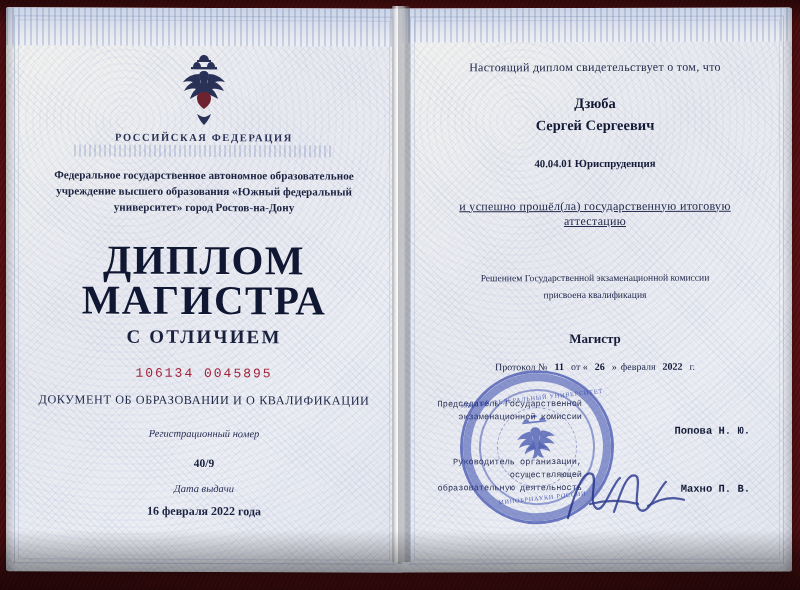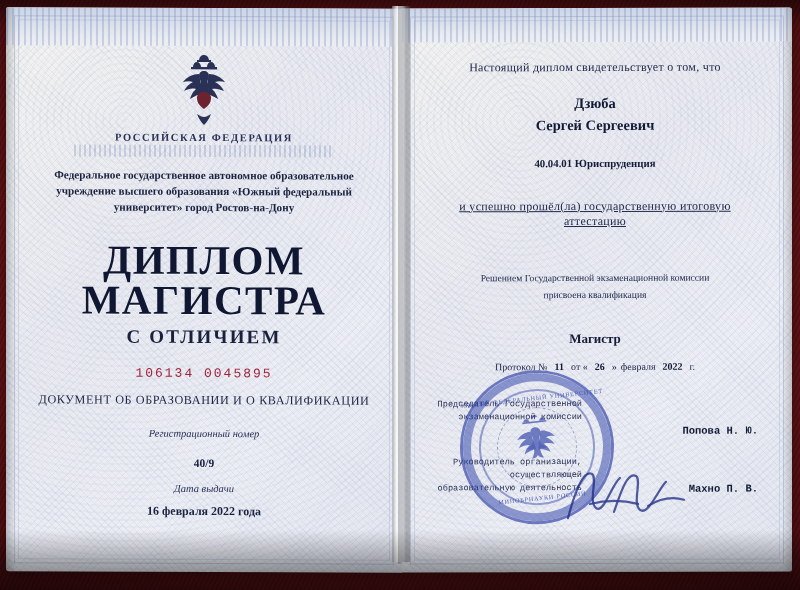--- a/index.html
+++ b/index.html
@@ -285,21 +285,21 @@
     line-height: 1.5;
     color: #2a3156;
     position: relative;
     font-family: Liberation Mono, monospace;
   }
   .sig-block { position: relative; min-height: 44px; }
   .sig-block + .sig-block { margin-top: 14px; }
   .sig-role { width: 150px; }
   .sig-name {
     position: absolute;
-    right: 0;
+    right: 8px;
     bottom: 2px;
     font-size: 10.5px;
     font-weight: bold;
     color: #121a36;
     white-space: nowrap;
   }
 
   
   .stamp {
     position: absolute;

